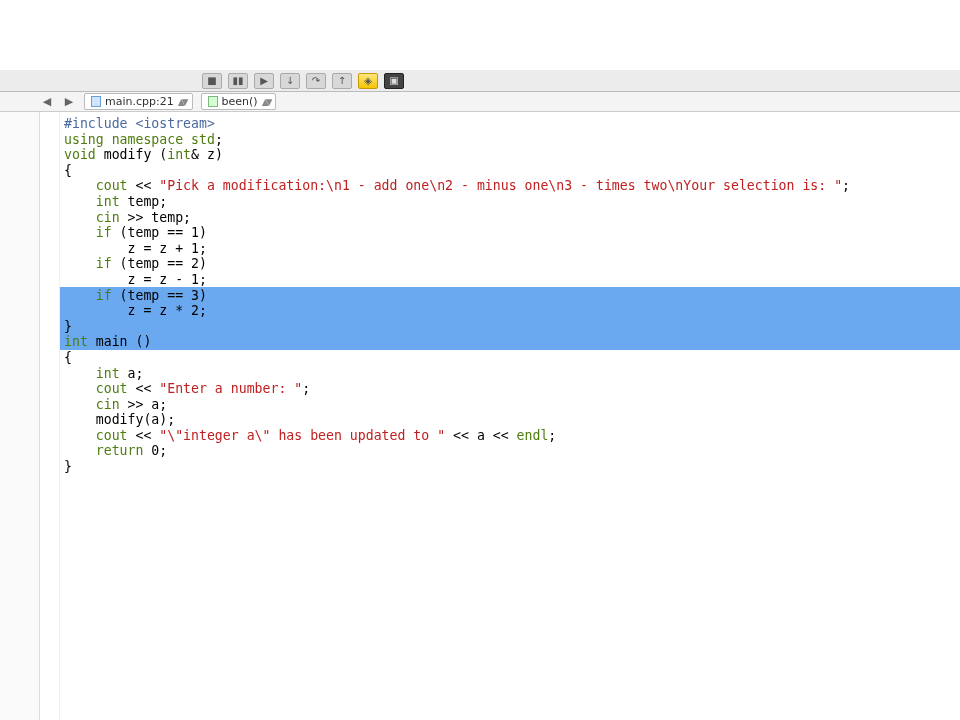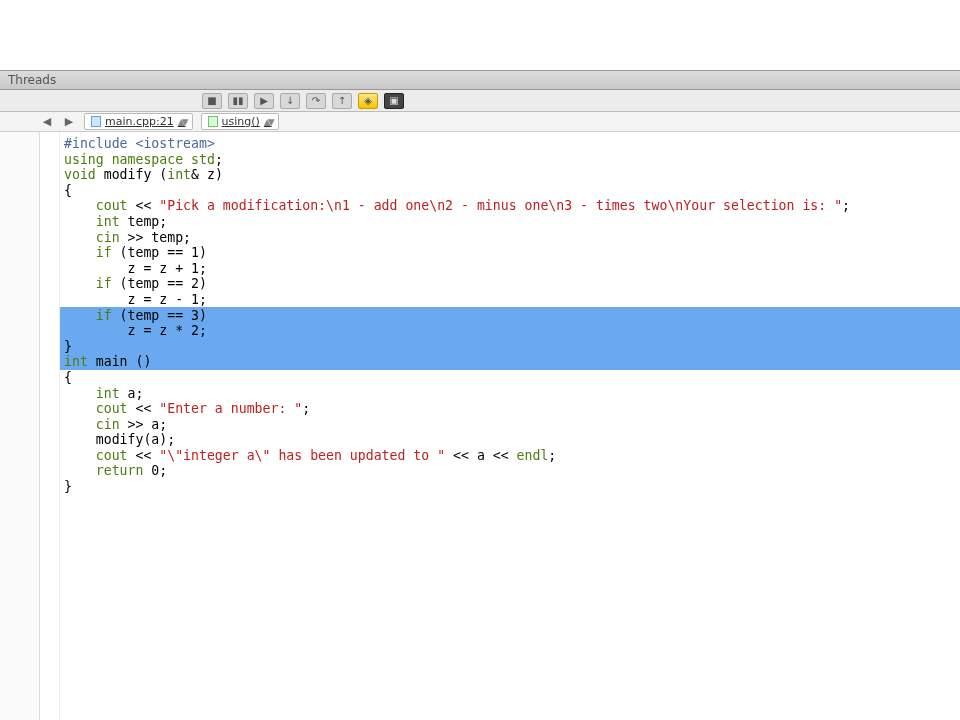--- a/index.html
+++ b/index.html
@@ -7,44 +7,41 @@
   .window { width: 960px; height: 720px; display: flex; flex-direction: column; }
   .spacer-top { height: 70px; background: #fff; }
   .titlebar { height: 20px; background: linear-gradient(#dcdcdc,#c8c8c8); border-top:1px solid #999; border-bottom:1px solid #999; display:flex; align-items:center; padding:0 8px; font-size:12px; color:#555;}
   .toolbar { height: 22px; background: #ececec; border-bottom:1px solid #bbb; display:flex; align-items:center; gap:6px; padding:0 6px;}
   .tb-spacer { flex: 0 0 190px; }
   .tb-btn { width:20px; height:16px; background:#d8d8d8; border:1px solid #aaa; border-radius:2px; display:flex; align-items:center; justify-content:center; font-size:10px; color:#555;}
   .tb-btn.yellow { background: linear-gradient(#ffe680,#f5c400); border-color:#c99a00;}
   .tb-btn.dark { background:#444; border-color:#222; color:#ddd;}
   .tabbar { height: 20px; background:#f4f4f4; border-bottom:1px solid #ccc; display:flex; align-items:center; gap:8px; padding:0 6px; font-size:11px;}
   .nav-arrow { width:14px; display:flex; justify-content:center; color:#666;}
-  .tab { display:flex; align-items:center; gap:4px; padding:1px 6px; background:#fff; border:1px solid #bbb; border-radius:2px; color:#333;text-decoration:underline;}
+  .tab { display:flex; align-items:center; gap:4px; padding:1px 6px; background:#fff; border:1px solid #bbb; border-radius:2px; color:#333;}
   .tab .doc-icon { width:10px; height:11px; background:#cfe4ff; border:1px solid #6a9fd4;}
   .tab .updown { font-size:9px; color:#888; letter-spacing:-3px;}
   .editor-area { flex:1; display:flex; background:#fff; }
   .margin-strip { width:40px; border-right:1px solid #ddd; background:#fafafa;}
   .fold-strip { width:20px; background:#fff; border-right:1px solid #eee;}
   .code { flex:1; position:relative; padding:4px 0 0 0; }
   pre { font-family: "DejaVu Sans Mono","Courier New",monospace; font-size:13.2px; line-height:15.6px; white-space:pre; }
   .l { display:block; padding-left:4px; }
   .kw { color:#4d7c0f; }
   .str { color:#c02020; }     
   .pp { color:#4a6aa0; }
   .code pre { position:relative; z-index:1;}
   .highlight-block { position:absolute; left:0; right:0; background:#6aa8ef; z-index:0;}
 </style>
 </head>
 <body>
 
 <div class="window">
   <div class="spacer-top"></div>
 
-  <div class="titlebar">
-    <span>Threads</span>
-  </div>
 
   <div class="toolbar">
     <div class="tb-spacer"></div>
     <div class="tb-btn">
         <span>■</span>
       </div>
     <div class="tb-btn">
         <span>▮▮</span>
       </div>
     <div class="tb-btn">
@@ -75,21 +72,21 @@
     <div class="nav-arrow">
         <span>▶</span>
       </div>
     <div class="tab">
       <span class="doc-icon"></span>
       <span>main.cpp:21</span>
       <span class="updown">▲▼</span>
     </div>
     <div class="tab">
       <span class="doc-icon" style="background:#d6ffd6;border-color:#7ab97a;"></span>
-      <span>using()</span>
+      <span>been()</span>
       <span class="updown">▲▼</span>
     </div>
   </div>
 
   <div class="editor-area">
     <div class="margin-strip"></div>
     <div class="fold-strip"></div>
     <div class="code">
       <div class="highlight-block" style="top:175px; height:63px;"></div>
       <pre id="code-pre"><span class="l"><span class="pp">#include &lt;iostream&gt;</span></span><span class="l"><span class="kw">using</span> <span class="kw">namespace</span> <span class="kw">std</span>;</span><span class="l"></span><span class="l"><span class="kw">void</span> modify (<span class="kw">int</span>&amp; z)</span><span class="l">{</span><span class="l">    <span class="kw">cout</span> &lt;&lt; <span class="str">"Pick a modification:\n1 - add one\n2 - minus one\n3 - times two\nYour selection is: "</span>;</span><span class="l">    <span class="kw">int</span> temp;</span><span class="l">    <span class="kw">cin</span> &gt;&gt; temp;</span><span class="l"></span><span class="l">    <span class="kw">if</span> (temp == 1)</span><span class="l">        z = z + 1;</span><span class="l">    <span class="kw">if</span> (temp == 2)</span><span class="l">        z = z - 1;</span><span class="l">    <span class="kw">if</span> (temp == 3)</span><span class="l">        z = z * 2;</span><span class="l">}</span><span class="l"></span><span class="l"><span class="kw">int</span> main ()</span><span class="l">{</span><span class="l">    <span class="kw">int</span> a;</span><span class="l">    <span class="kw">cout</span> &lt;&lt; <span class="str">"Enter a number: "</span>;</span><span class="l">    <span class="kw">cin</span> &gt;&gt; a;</span><span class="l">    modify(a);</span><span class="l">    <span class="kw">cout</span> &lt;&lt; <span class="str">"\"integer a\" has been updated to "</span> &lt;&lt; a &lt;&lt; <span class="kw">endl</span>;</span><span class="l"></span><span class="l">    <span class="kw">return</span> 0;</span><span class="l">}</span></pre>

